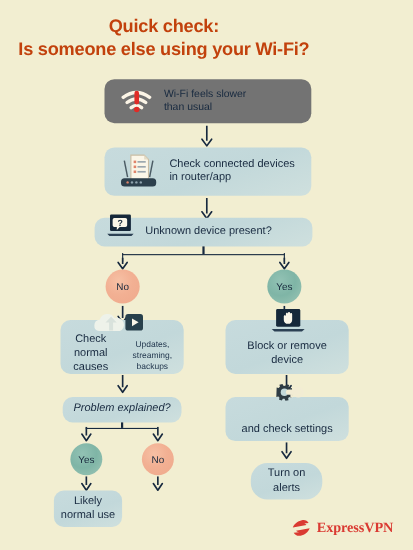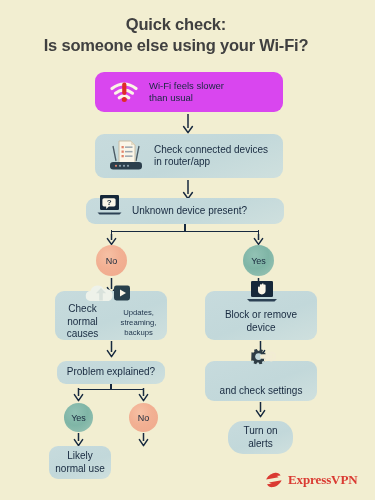--- a/index.html
+++ b/index.html
@@ -25,42 +25,41 @@
   .title {
     position: absolute;
     left: 0;
     top: 14px;
     width: 298px;
     text-align: center;
     font-size: 16.5px;
     font-weight: bold;
     line-height: 21px;
     letter-spacing: -0.2px;
-    color: #404040;
-    padding-left: 27px;
+    color: #c2410c;
   }
   .title-line { display: block; }
 
   
   .node {
     position: absolute;
     box-sizing: border-box;
     border-radius: 9px;
     display: flex;
     flex-direction: row;
     align-items: center;
     justify-content: center;
     text-align: center;
     color: #17293f;
   }
   .node.blue {
     background: linear-gradient(160deg, #c7dbdd 0%, #c2d8da 55%, #cfe0de 100%);
   }
   .node.orange {
-    background: #d946ef;
+    background: #737373;
   }
   .node-row {
     flex-direction: row;
     justify-content: flex-start;
     text-align: left;
   }
   .node-label {
     font-size: 9.5px;
     line-height: 12px;
     font-weight: normal;
@@ -279,21 +278,21 @@
       <path d="M2.4 9.6 L6.5 15.6 L10.6 9.6" fill="none" stroke="#17293f" stroke-width="1.5" stroke-linecap="round" stroke-linejoin="round"></path>
     </svg>
   </div>
   <div class="arrow" style="left:254.2px; top:341px;">
     <svg width="13" height="17" viewBox="0 0 13 17">
       <line x1="6.5" y1="0" x2="6.5" y2="11" stroke="#17293f" stroke-width="1.5"></line>
       <path d="M2.4 9.6 L6.5 15.6 L10.6 9.6" fill="none" stroke="#17293f" stroke-width="1.5" stroke-linecap="round" stroke-linejoin="round"></path>
     </svg>
   </div>
 
-  <div class="node blue" style="left:57px; top:361px; width:108px; height:23px;">
+  <div class="node blue" style="left:57px; top:361px; width:108px; height:23px;font-style:italic;">
     <span class="node-label big">Problem explained?</span>
   </div>
 
   <div class="node blue" style="left:205px; top:361px; width:112px; height:40px; padding-top:7px;">
     <span class="icon" style="position:absolute; left:33px; top:-12px;">
       <svg width="40" height="22" viewBox="0 0 40 22">
         <path d="M13.5 3.2 l1.9 0.5 a7 7 0 0 1 1.1 -1.1 l-0.5 -1.9 l2.8 -0.6 l0.95 1.7 a7 7 0 0 1 1.5 0.08 l1.05 -1.65 l2.7 0.8 l-0.65 1.85 a7 7 0 0 1 1.0 1.15 l1.9 -0.4 l0.5 2.8 l-1.8 0.85 a7 7 0 0 1 0 1.55 l1.75 0.95 l-0.75 2.7 l-1.85 -0.6 a7 7 0 0 1 -1.15 1.05 l0.35 1.9 l-2.8 0.45 l-0.8 -1.8 a7 7 0 0 1 -1.55 -0.05 l-1.0 1.7 l-2.65 -0.85 l0.7 -1.8 a7 7 0 0 1 -1.1 -1.1 l-1.9 0.45 z" fill="#2e3c44"></path>
         <circle cx="20.6" cy="7.6" r="3.4" fill="#c2d8da"></circle>
         <rect x="22" y="5.2" width="13" height="4.6" rx="2.3" fill="#f2ecd4"></rect>
         <circle cx="33.2" cy="7.5" r="3.9" fill="none" stroke="#f2ecd4" stroke-width="2.1"></circle>

